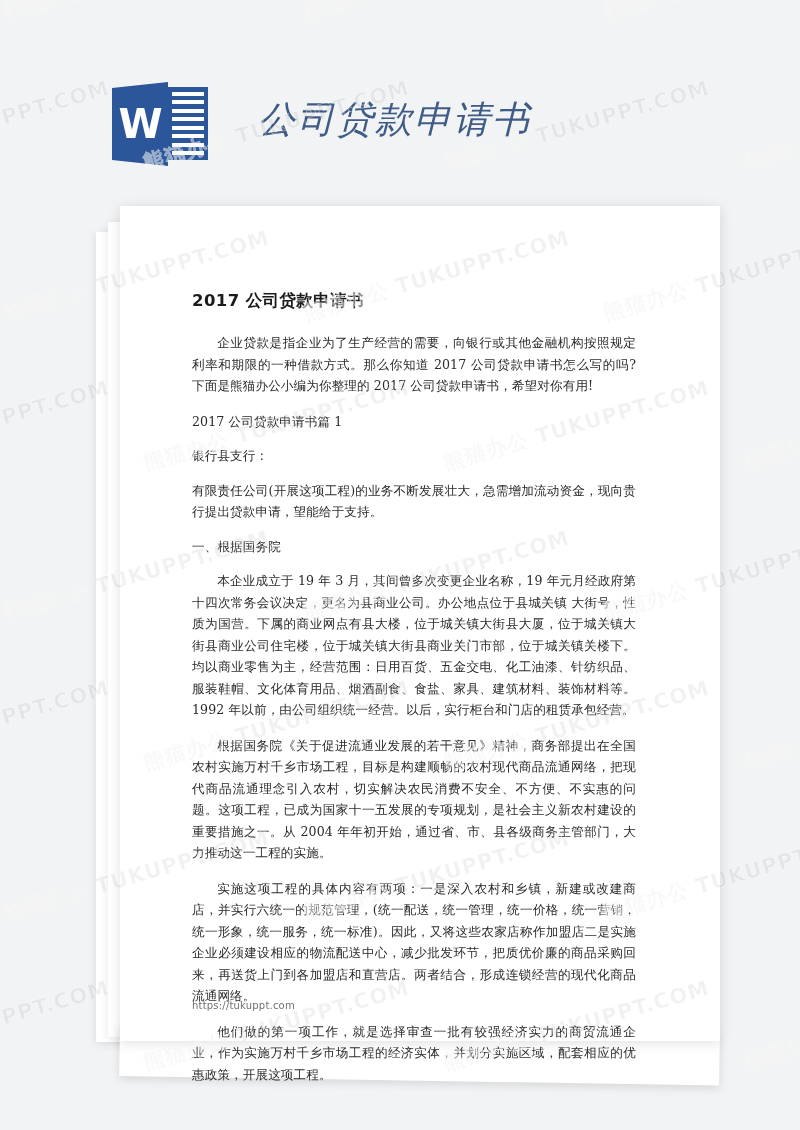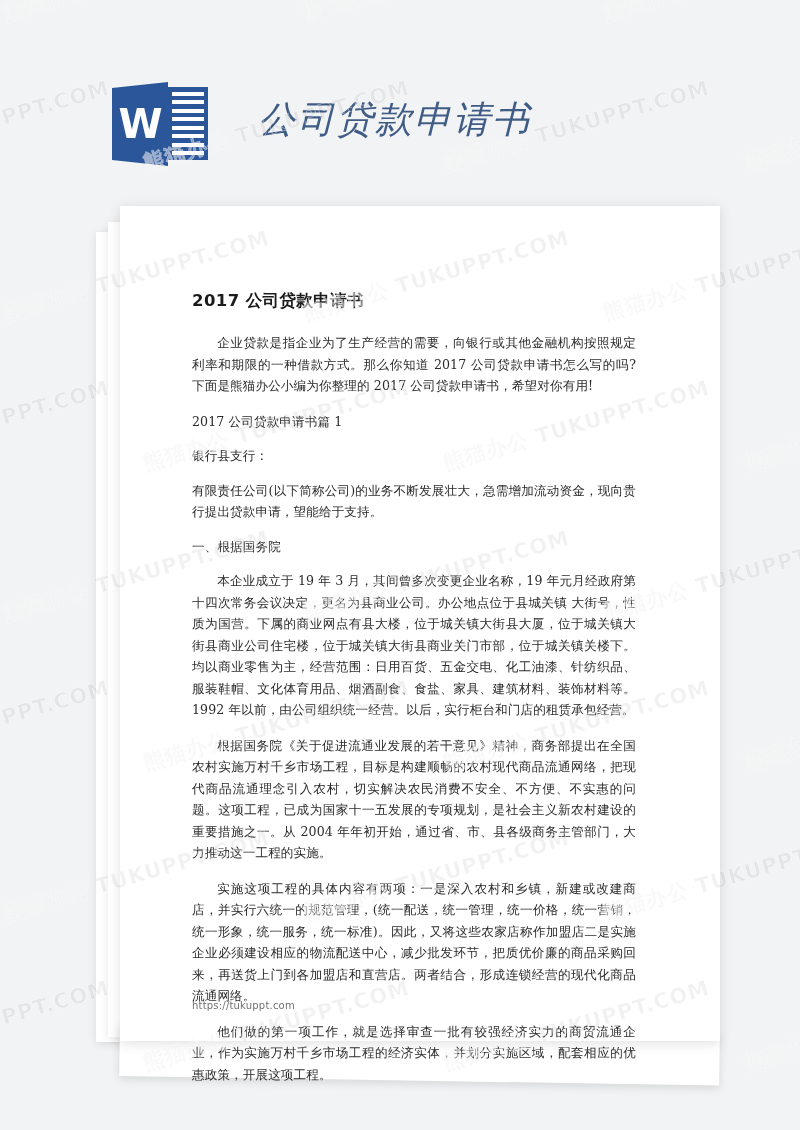--- a/index.html
+++ b/index.html
@@ -216,21 +216,21 @@
 
   <div class="sheet" id="sheet-main">
     <div id="doc-content">
 
       <div id="doc-heading">2017 公司贷款申请书</div>
 
       <div id="body-blocks">
         <p class="para indent">企业贷款是指企业为了生产经营的需要，向银行或其他金融机构按照规定利率和期限的一种借款方式。那么你知道 2017 公司贷款申请书怎么写的吗? 下面是熊猫办公小编为你整理的 2017 公司贷款申请书，希望对你有用!</p>
         <p class="para tight">2017 公司贷款申请书篇 1</p>
         <p class="para tight">银行县支行：</p>
-        <p class="para tight">有限责任公司(以下简称公司)的业务不断发展壮大，急需增加流动资金，现向贵行提出贷款申请，望能给于支持。</p>
+        <p class="para tight">有限责任公司(开展这项工程)的业务不断发展壮大，急需增加流动资金，现向贵行提出贷款申请，望能给于支持。</p>
         <p class="para tight">一、根据国务院</p>
         <p class="para indent">本企业成立于 19 年 3 月，其间曾多次变更企业名称，19 年元月经政府第十四次常务会议决定，更名为县商业公司。办公地点位于县城关镇 大街号，性质为国营。下属的商业网点有县大楼，位于城关镇大街县大厦，位于城关镇大街县商业公司住宅楼，位于城关镇大街县商业关门市部，位于城关镇关楼下。均以商业零售为主，经营范围：日用百货、五金交电、化工油漆、针纺织品、服装鞋帽、文化体育用品、烟酒副食、食盐、家具、建筑材料、装饰材料等。1992 年以前，由公司组织统一经营。以后，实行柜台和门店的租赁承包经营。</p>
         <p class="para indent">根据国务院《关于促进流通业发展的若干意见》精神，商务部提出在全国农村实施万村千乡市场工程，目标是构建顺畅的农村现代商品流通网络，把现代商品流通理念引入农村，切实解决农民消费不安全、不方便、不实惠的问题。这项工程，已成为国家十一五发展的专项规划，是社会主义新农村建设的重要措施之一。从 2004 年年初开始，通过省、市、县各级商务主管部门，大力推动这一工程的实施。</p>
         <p class="para indent">实施这项工程的具体内容有两项：一是深入农村和乡镇，新建或改建商店，并实行六统一的规范管理，(统一配送，统一管理，统一价格，统一营销，统一形象，统一服务，统一标准)。因此，又将这些农家店称作加盟店二是实施企业必须建设相应的物流配送中心，减少批发环节，把质优价廉的商品采购回来，再送货上门到各加盟店和直营店。两者结合，形成连锁经营的现代化商品流通网络。</p>
         <p class="para indent">他们做的第一项工作，就是选择审查一批有较强经济实力的商贸流通企业，作为实施万村千乡市场工程的经济实体，并划分实施区域，配套相应的优惠政策，开展这项工程。</p>
       </div>
 
       <div id="footer-url">https://tukuppt.com</div>
     </div>
   </div>

